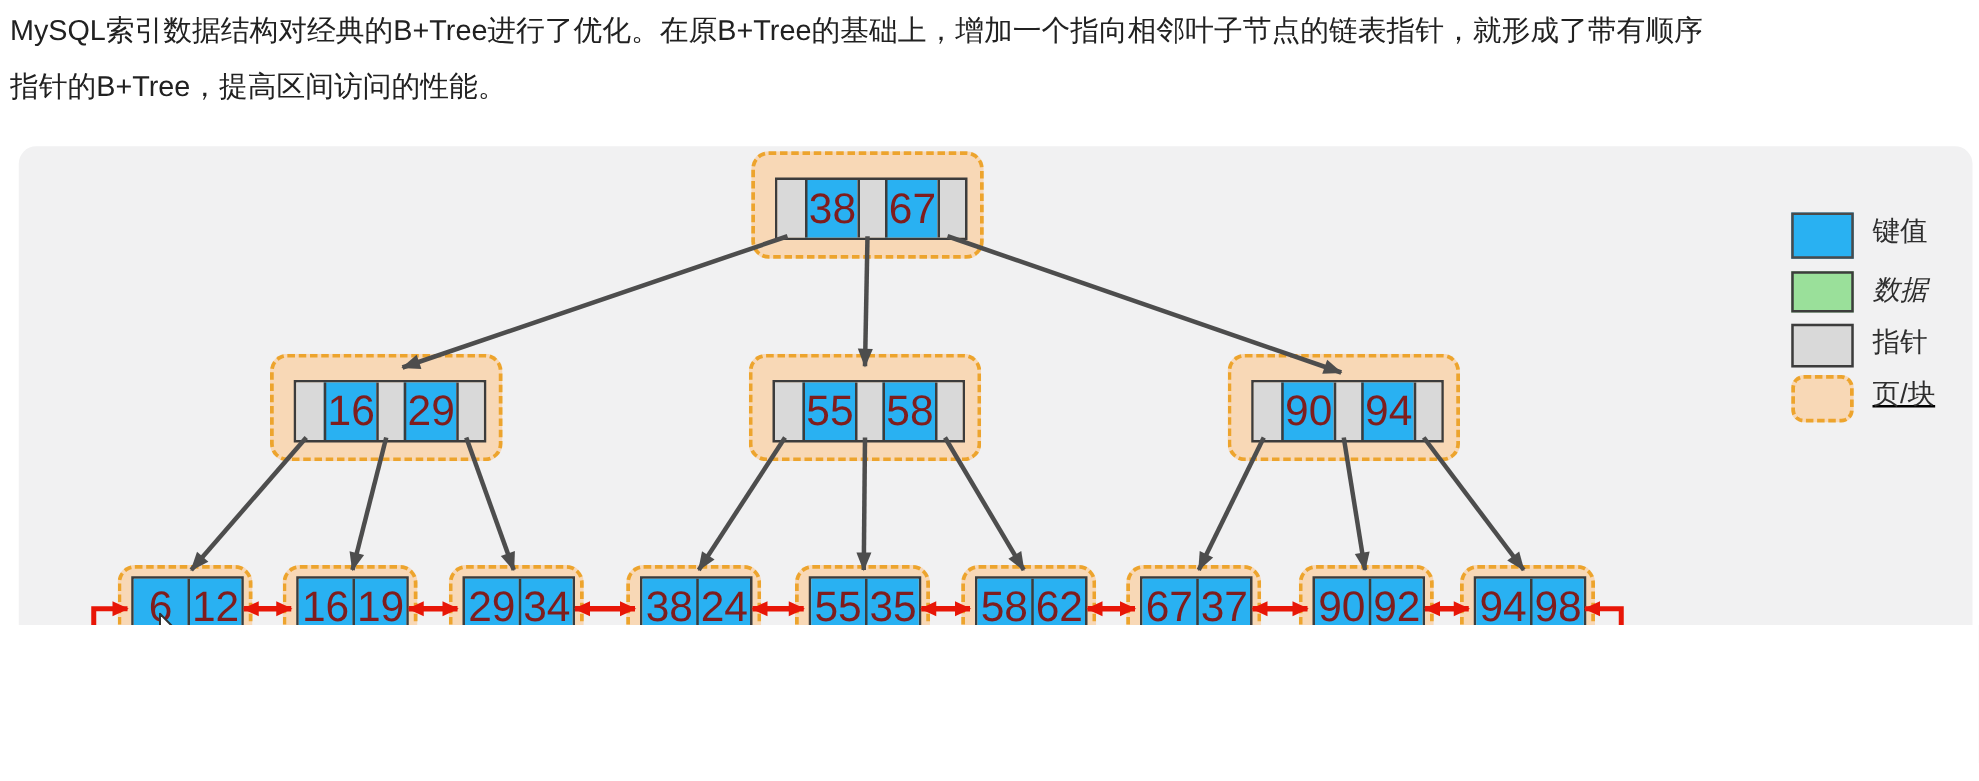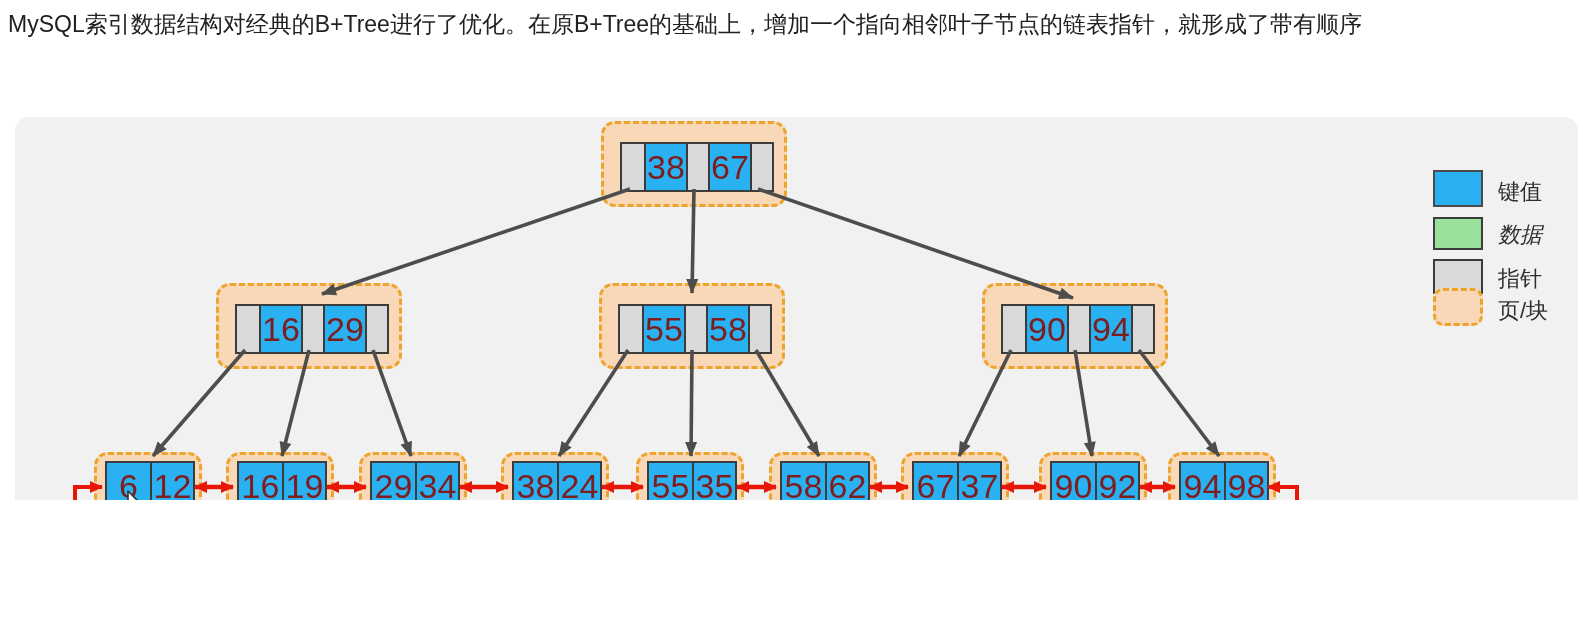--- a/index.html
+++ b/index.html
@@ -24,38 +24,39 @@
   .ptr{width:22px;height:46px;background:#d9d9d9;}
   .key{width:42px;height:46px;background:#29b1f2;}
   
   .leaf-grid{position:absolute;left:8px;top:6px;width:86px;border:2px solid #3c3c3c;}
   .leaf-keys{display:flex;height:47px;}
   .leaf-keys .cell{width:43px;height:47px;background:#29b1f2;}
   .leaf-data{display:flex;height:37px;border-top:2px solid #3c3c3c;}
   .dcell{box-sizing:border-box;width:43px;height:37px;background:#9ae09a;border-left:2px solid #3c3c3c;}
   .dcell:first-child{border-left:none;}
   
-  .legend-item{position:absolute;left:1433px;display:flex;align-items:flex-end;gap:15px;}
+  .legend-item{position:absolute;left:1433px;display:flex;align-items:flex-start;gap:15px;}
   .sw{box-sizing:border-box;width:50px;}
   .sw-key{height:37px;background:#29b1f2;border:2px solid #4a4a4a;}
   .sw-data{height:33px;background:#9ae09a;border:2px solid #3c3c3c;}
   .sw-ptr{height:35px;background:#d9d9d9;border:2px solid #3c3c3c;}
   .sw-page{height:38px;background:#f8d8b6;border:3px dashed #eda42d;border-radius:10px;}
   .legend-label{font-size:22px;color:#2e2e2e;}
   
   .edges{position:absolute;left:0;top:0;pointer-events:none;}
   .cursor{position:absolute;left:126px;top:490px;}
 </style>
 </head>
 <body>
 
 <div id="page">
 
   <div class="desc">
     <div>MySQL索引数据结构对经典的B+Tree进行了优化。在原B+Tree的基础上，增加一个指向相邻叶子节点的链表指针，就形成了带有顺序</div>
+    <div>指针的B+Tree，提高区间访问的性能。</div>
   </div>
 
   <div class="panel"></div>
 
   <div class="page-box inode" style="left:601px;top:121px;">
     <div class="node-row">
       <div class="cell ptr"></div>
       <div class="cell key">38</div>
       <div class="cell ptr"></div>
       <div class="cell key">67</div>
@@ -205,21 +206,21 @@
     <div class="legend-label">键值</div>
   </div>
   <div class="legend-item" style="top:217px;font-style:italic;">
     <div class="sw sw-data"></div>
     <div class="legend-label">数据</div>
   </div>
   <div class="legend-item" style="top:259px;">
     <div class="sw sw-ptr"></div>
     <div class="legend-label">指针</div>
   </div>
-  <div class="legend-item" style="top:288px;">
+  <div class="legend-item" style="top:300px;text-decoration:underline;">
     <div class="sw sw-page"></div>
     <div class="legend-label">页/块</div>
   </div>
 
   <svg class="edges" width="1583" height="625" viewBox="0 0 1583 625">
     <defs>
       <marker id="mGray" markerUnits="userSpaceOnUse" markerWidth="18" markerHeight="16" refX="15" refY="7.5" orient="auto">
         <path d="M1,1.5 L16,7.5 L1,13.5 Z" fill="#4d4d4d"></path>
       </marker>
       <marker id="mRed" markerUnits="userSpaceOnUse" markerWidth="16" markerHeight="15" refX="13" refY="7" orient="auto-start-reverse">

